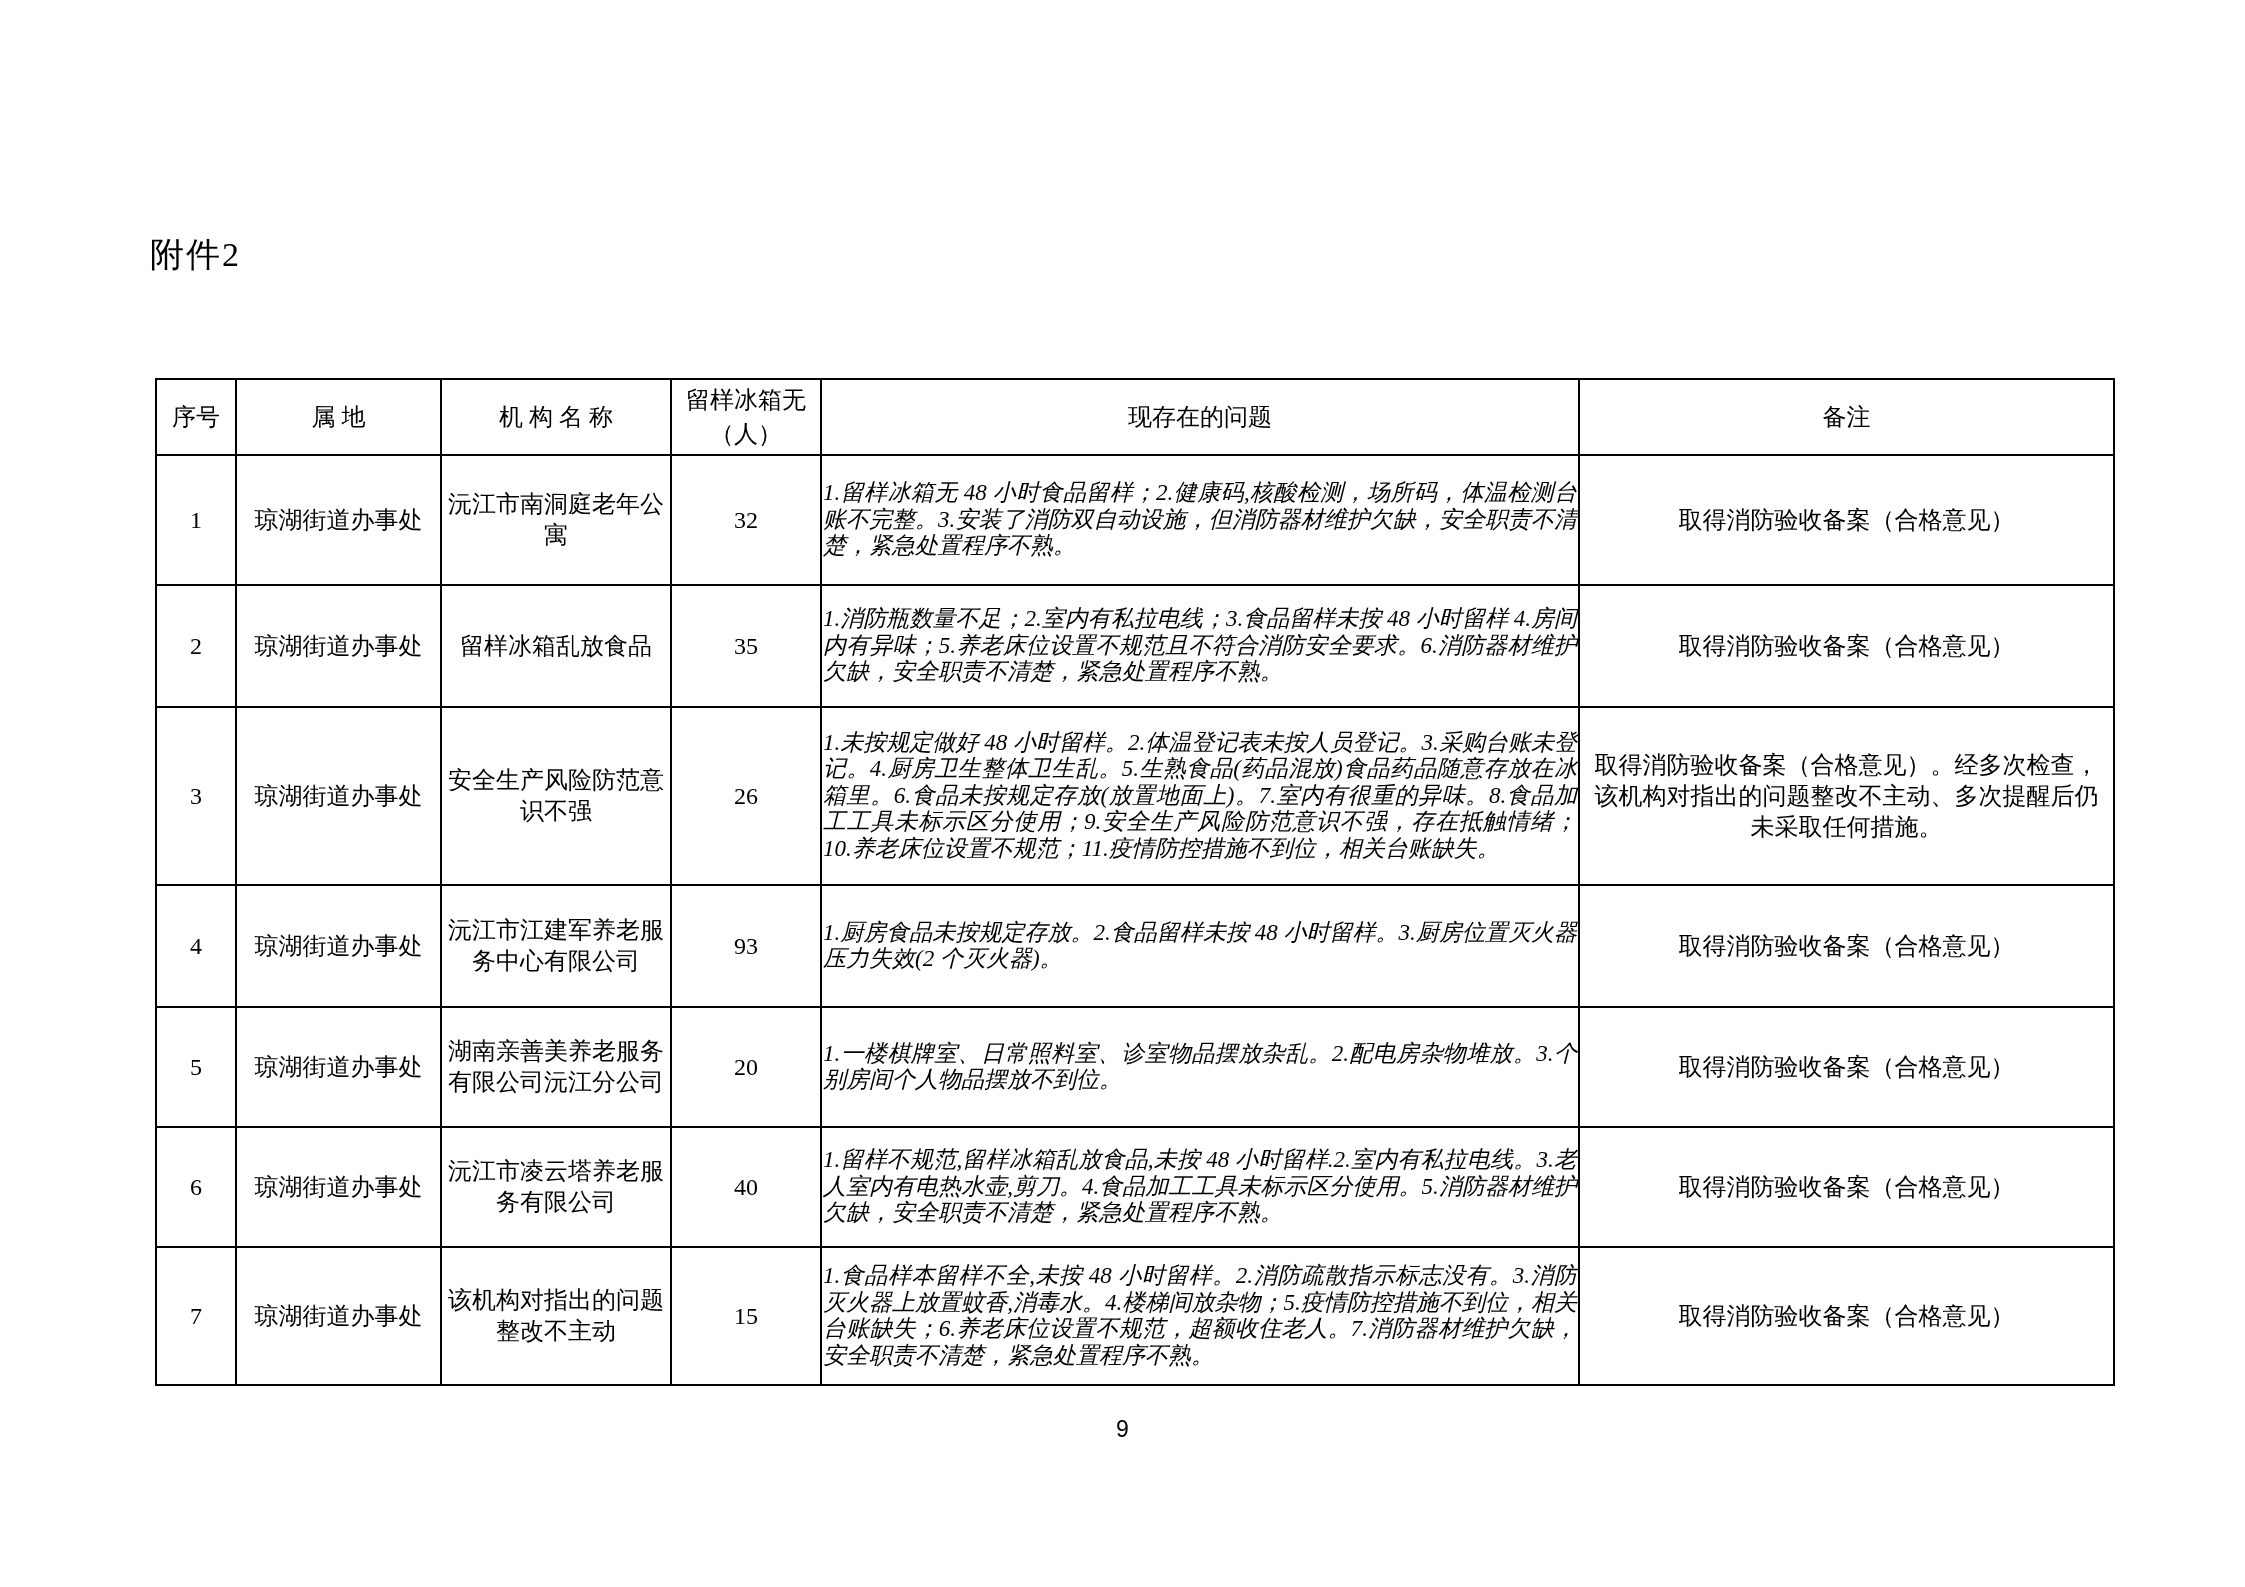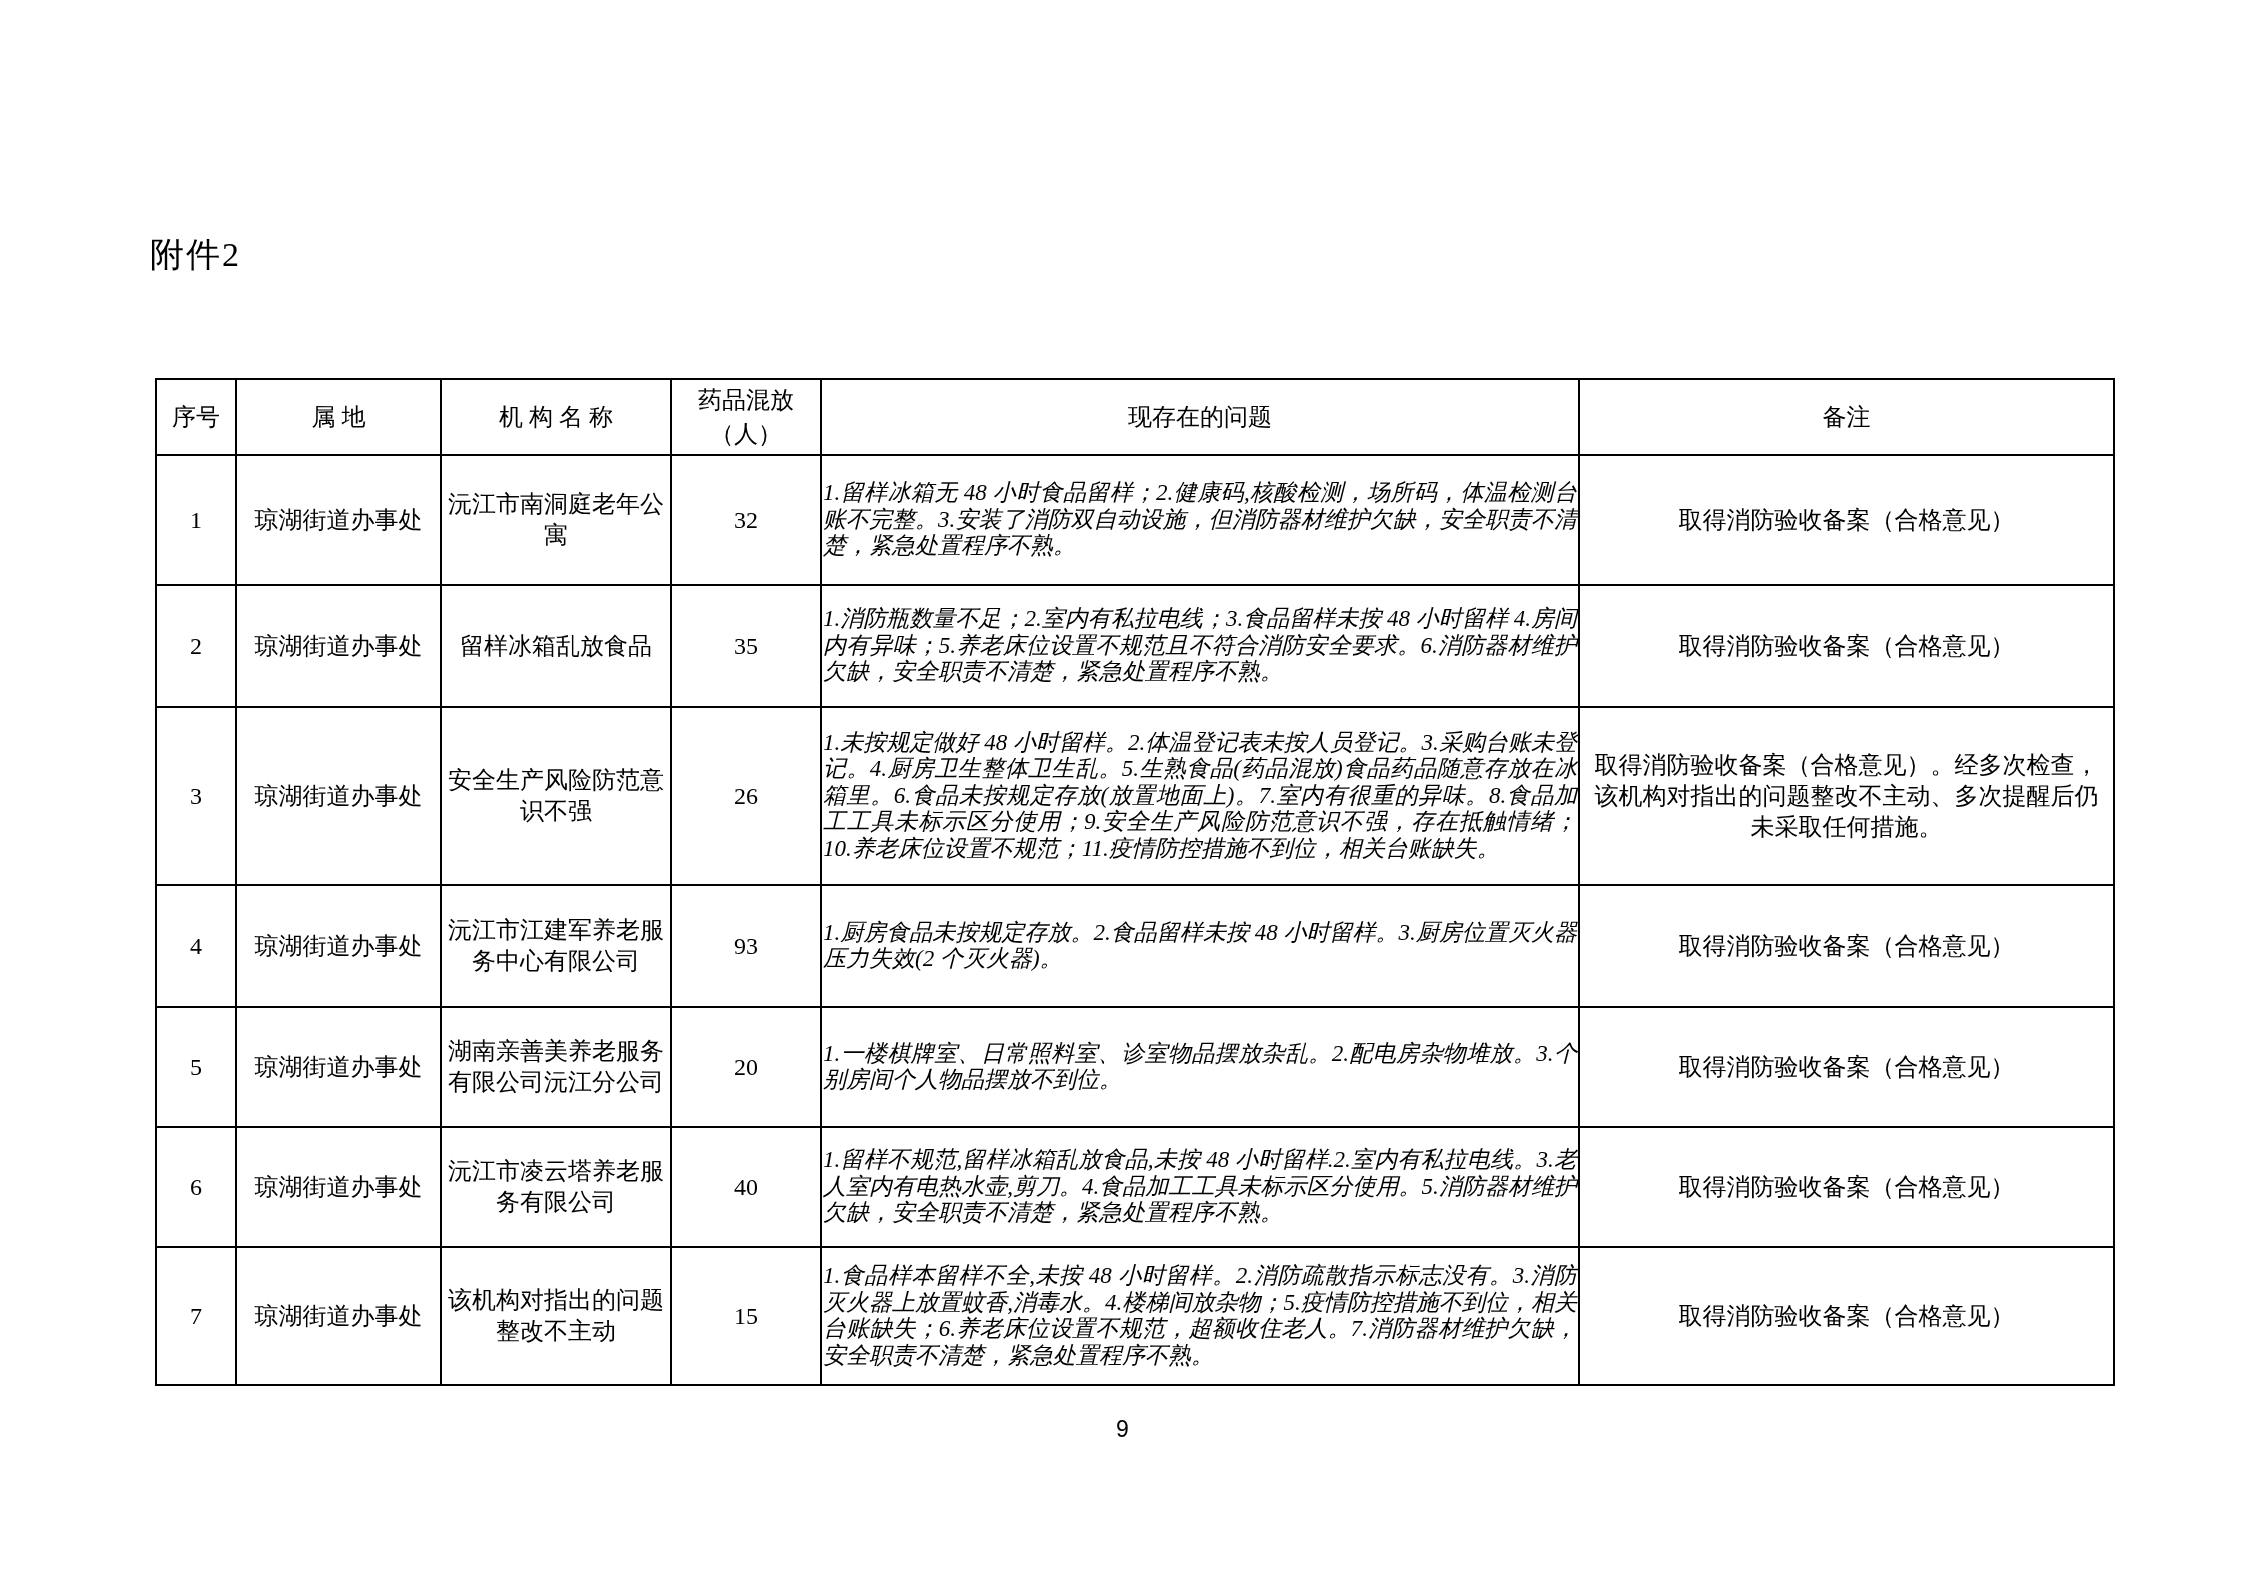--- a/index.html
+++ b/index.html
@@ -102,21 +102,21 @@
       <col style="width:150px">
       <col style="width:758px">
       <col style="width:535px">
     </colgroup>
     <thead>
       <tr class="hdr">
         <th class="hcell">序号</th>
         <th class="hcell">属  地</th>
         <th class="hcell">机 构 名 称</th>
         <th class="hcell">
-          <span>药品混放</span><br>
+          <span>留样冰箱无</span><br>
           <span>（人）</span>
         </th>
         <th class="hcell">现存在的问题</th>
         <th class="hcell">备注</th>
       </tr>
     </thead>
     <tbody>
       <tr class="rh-0">
         <td class="c-idx">1</td>
         <td class="c-loc">琼湖街道办事处</td>

